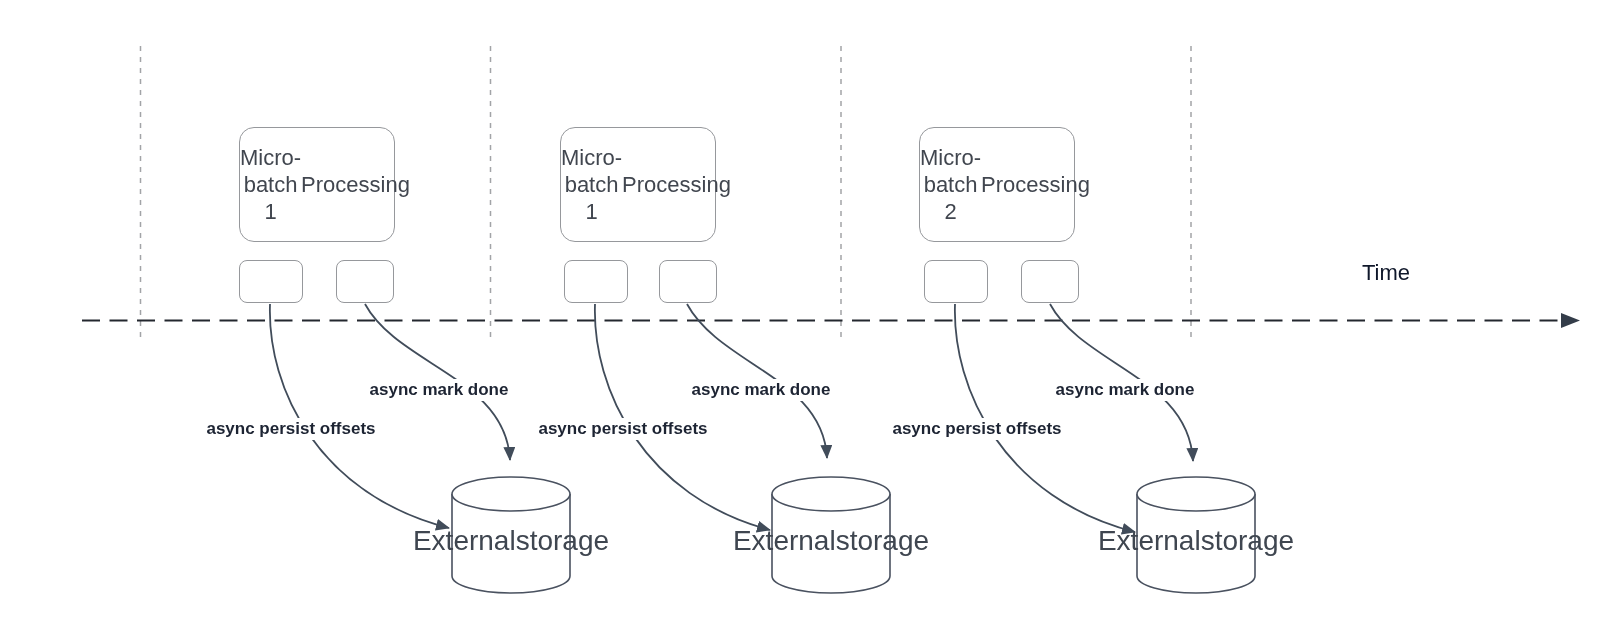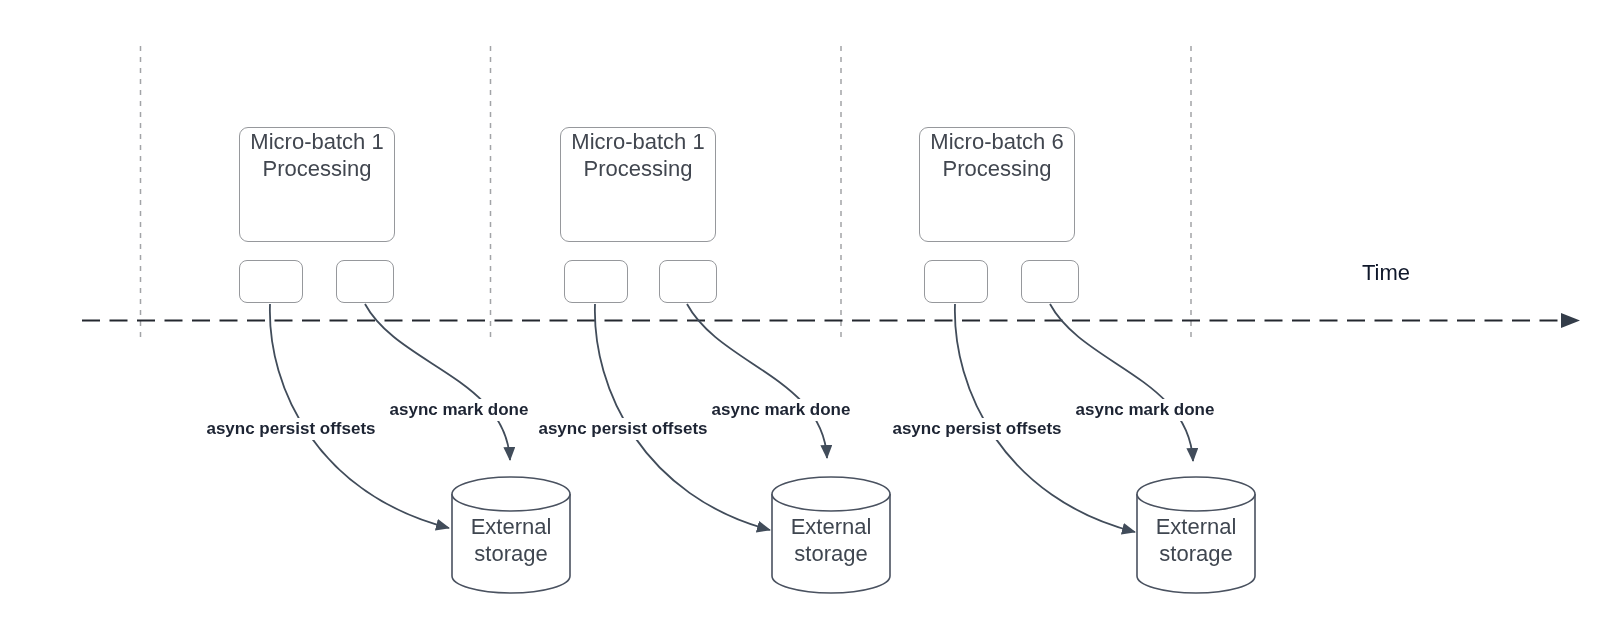--- a/index.html
+++ b/index.html
@@ -5,22 +5,22 @@
   html,body{margin:0;padding:0;background:#fff;}
   .stage{
     position:relative;width:1600px;height:642px;background:#ffffff;
     font-family:"Liberation Sans",sans-serif;overflow:hidden;
   }
   .stage svg.strokes{position:absolute;left:0;top:0;}
 
   
   .mb-box{
     position:absolute;top:127px;width:156px;height:115px;box-sizing:border-box;
-    border:1.5px solid #96989c;border-radius:9px;background:#fff;
-    display:flex;flex-direction:column;align-items:center;justify-content:flex-start;
+    border:1.5px solid #96989c;border-radius:15px;background:#fff;
+    display:flex;flex-direction:row;align-items:center;justify-content:space-between;
     color:#41464f;font-size:22px;line-height:27px;text-align:center;
   }
   .mb-box.g1{left:239px;} .mb-box.g2{left:560px;} .mb-box.g3{left:919px;}
 
   
   .task-box{
     position:absolute;top:260px;height:43px;box-sizing:border-box;
     border:1.5px solid #96989c;border-radius:8px;background:#fff;
   }
   .task-box.a{width:64px;} .task-box.b{width:58px;}
@@ -28,28 +28,28 @@
   .task-box.a.g2{left:564px;} .task-box.b.g2{left:659px;}
   .task-box.a.g3{left:924px;} .task-box.b.g3{left:1021px;}
 
   
   .arrow-label{
     position:absolute;background:#ffffff;color:#1d2433;font-weight:700;
     font-size:17px;line-height:22px;text-align:center;white-space:nowrap;padding:0 2px;
   }
   .arrow-label.persist{top:418px;width:172px;}
   .arrow-label.persist.g1{left:203px;} .arrow-label.persist.g2{left:535px;} .arrow-label.persist.g3{left:889px;}
-  .arrow-label.done{top:399px;width:142px;margin-left:20px;}
+  .arrow-label.done{top:379px;width:142px;}
   .arrow-label.done.g1{left:366px;} .arrow-label.done.g2{left:688px;} .arrow-label.done.g3{left:1052px;}
 
   
   .storage-text{
     position:absolute;top:494px;height:92px;width:118px;
-    display:flex;flex-direction:column;align-items:center;justify-content:center;
-    color:#3f4650;font-size:22px;line-height:27px;text-align:center;
+    display:flex;flex-direction:row;align-items:center;justify-content:center;
+    color:#3f4650;font-size:28px;line-height:27px;text-align:center;
   }
   .storage-text.g1{left:452px;} .storage-text.g2{left:772px;} .storage-text.g3{left:1137px;}
 
   .time-label{
     position:absolute;left:1362px;top:261px;color:#0f172a;font-size:22px;line-height:24px;
   }
 </style>
 </head>
 <body>
 
@@ -119,21 +119,21 @@
   <div class="task-box a g2"></div>
   <div class="task-box b g2"></div>
   <div class="arrow-label persist g2">async persist offsets</div>
   <div class="arrow-label done g2">async mark done</div>
   <div class="storage-text g2">
     <div>External</div>
     <div>storage</div>
   </div>
 
   <div class="mb-box g3">
-    <div>Micro-batch 6</div>
+    <div>Micro-batch 2</div>
     <div>Processing</div>
   </div>
   <div class="task-box a g3"></div>
   <div class="task-box b g3"></div>
   <div class="arrow-label persist g3">async persist offsets</div>
   <div class="arrow-label done g3">async mark done</div>
   <div class="storage-text g3">
     <div>External</div>
     <div>storage</div>
   </div>

